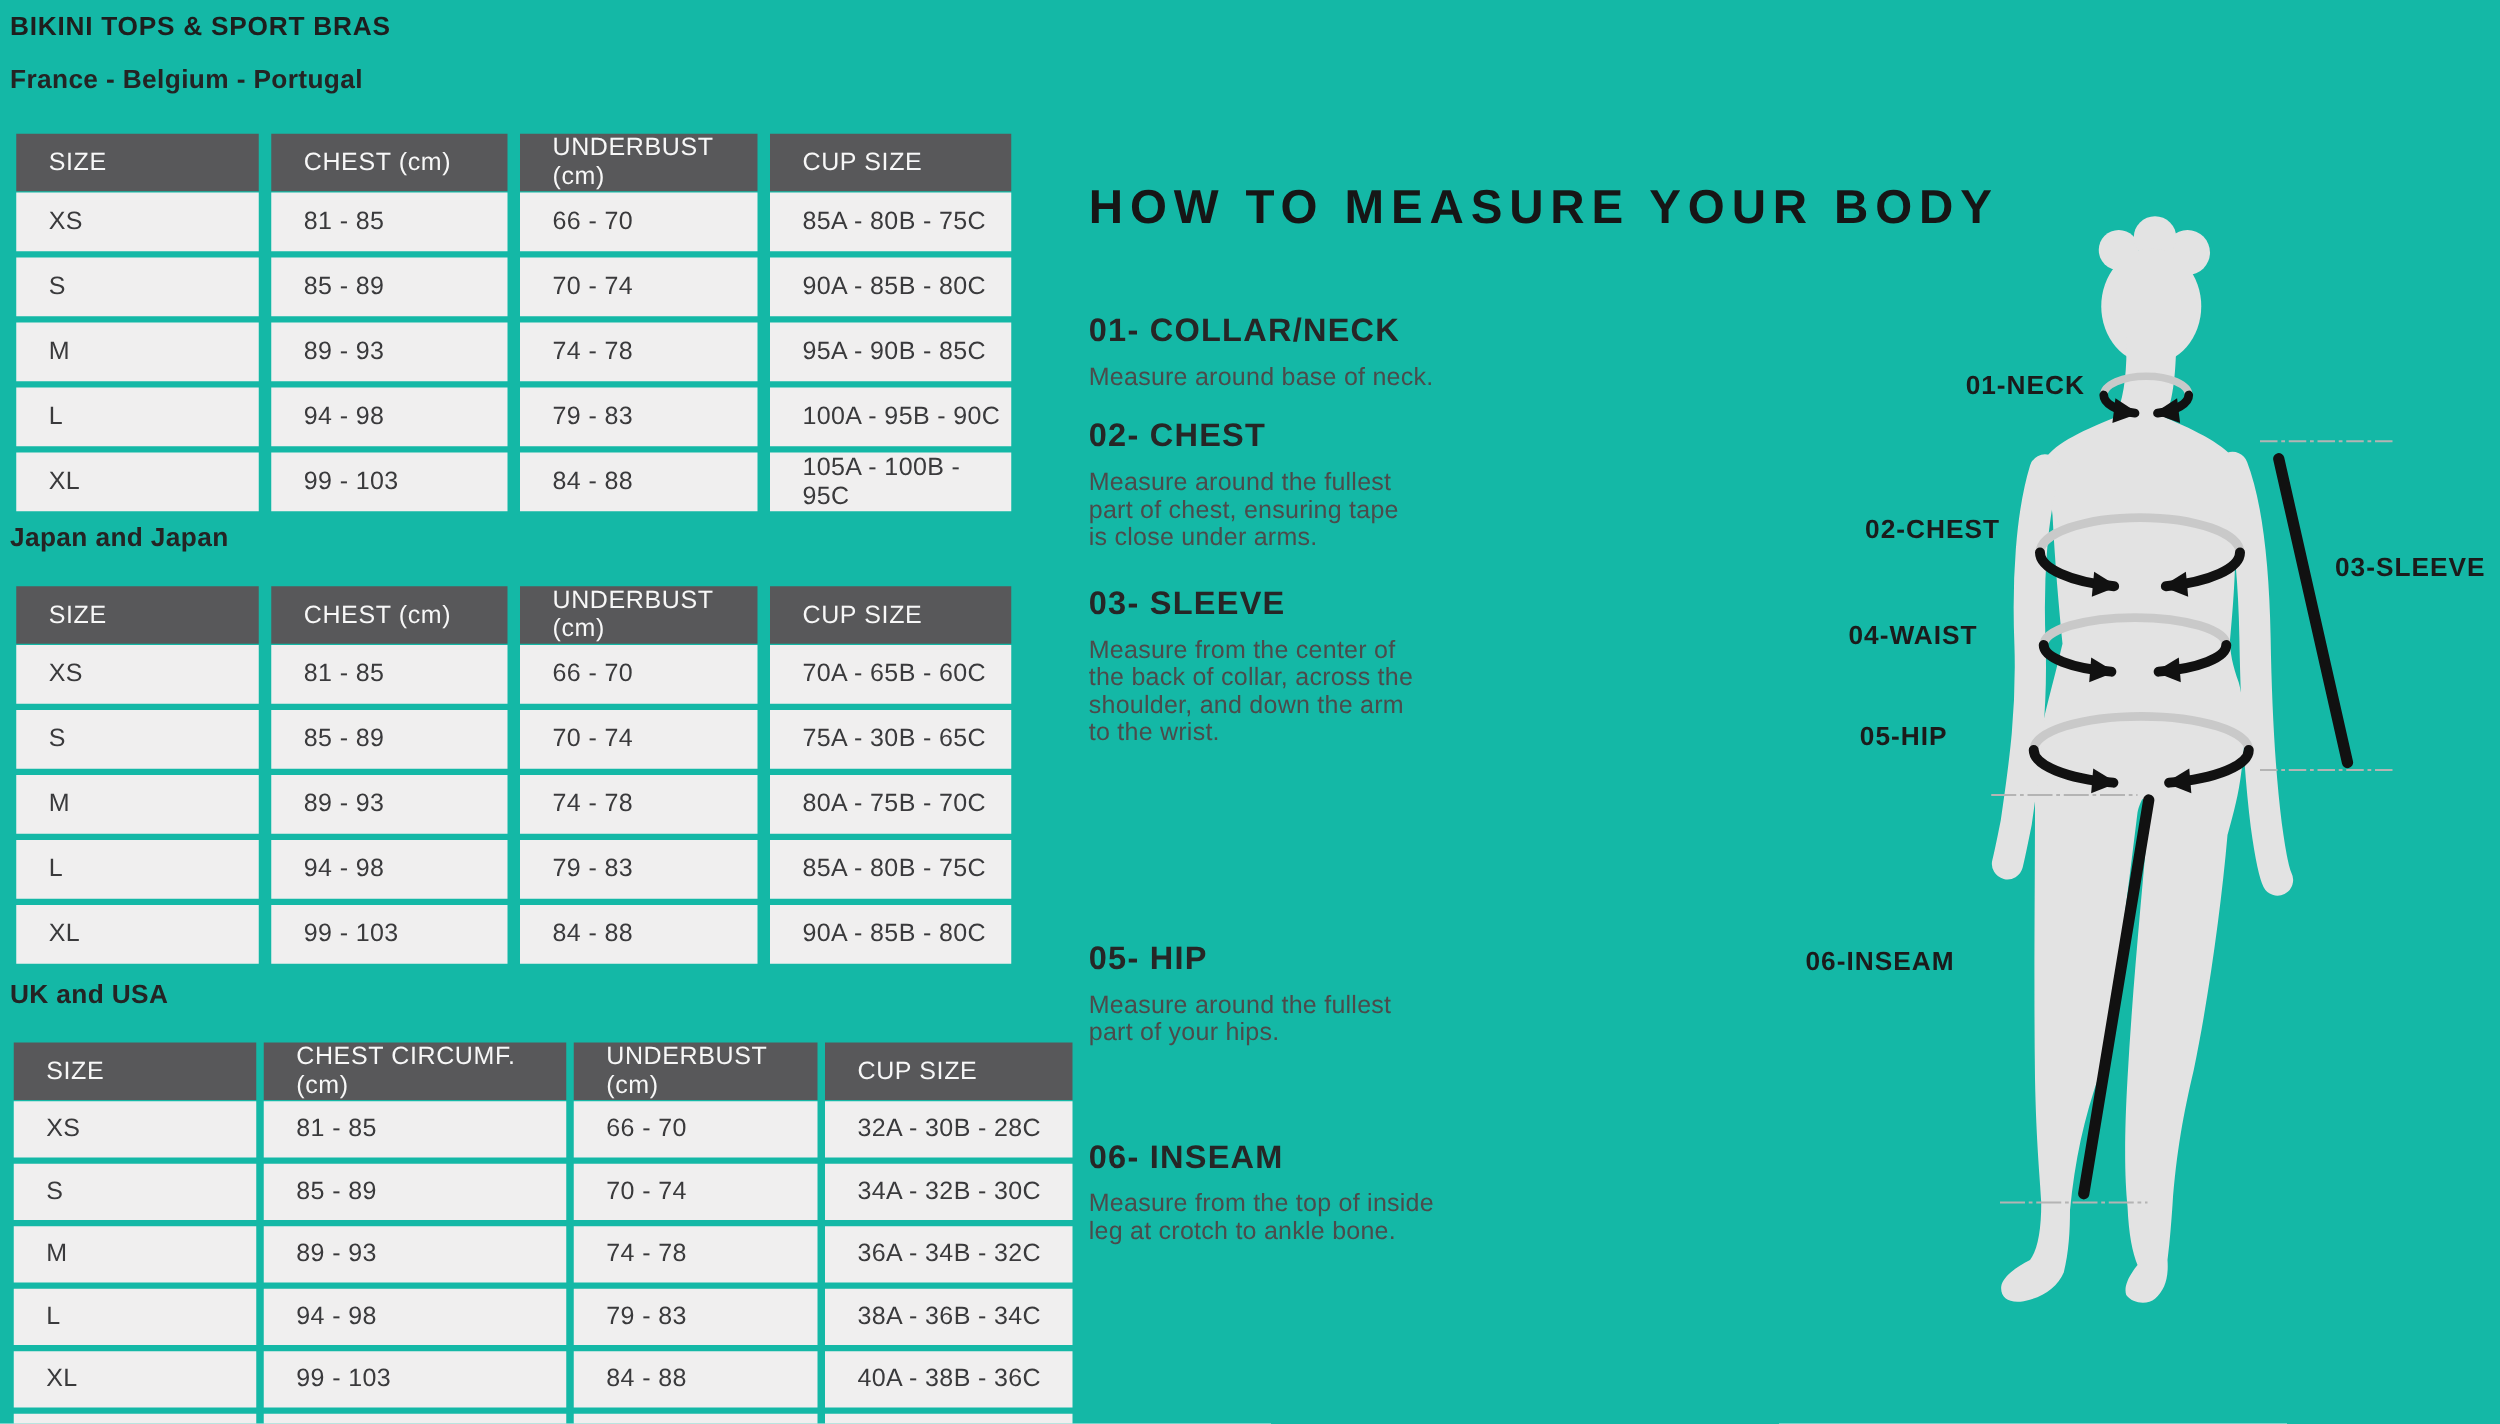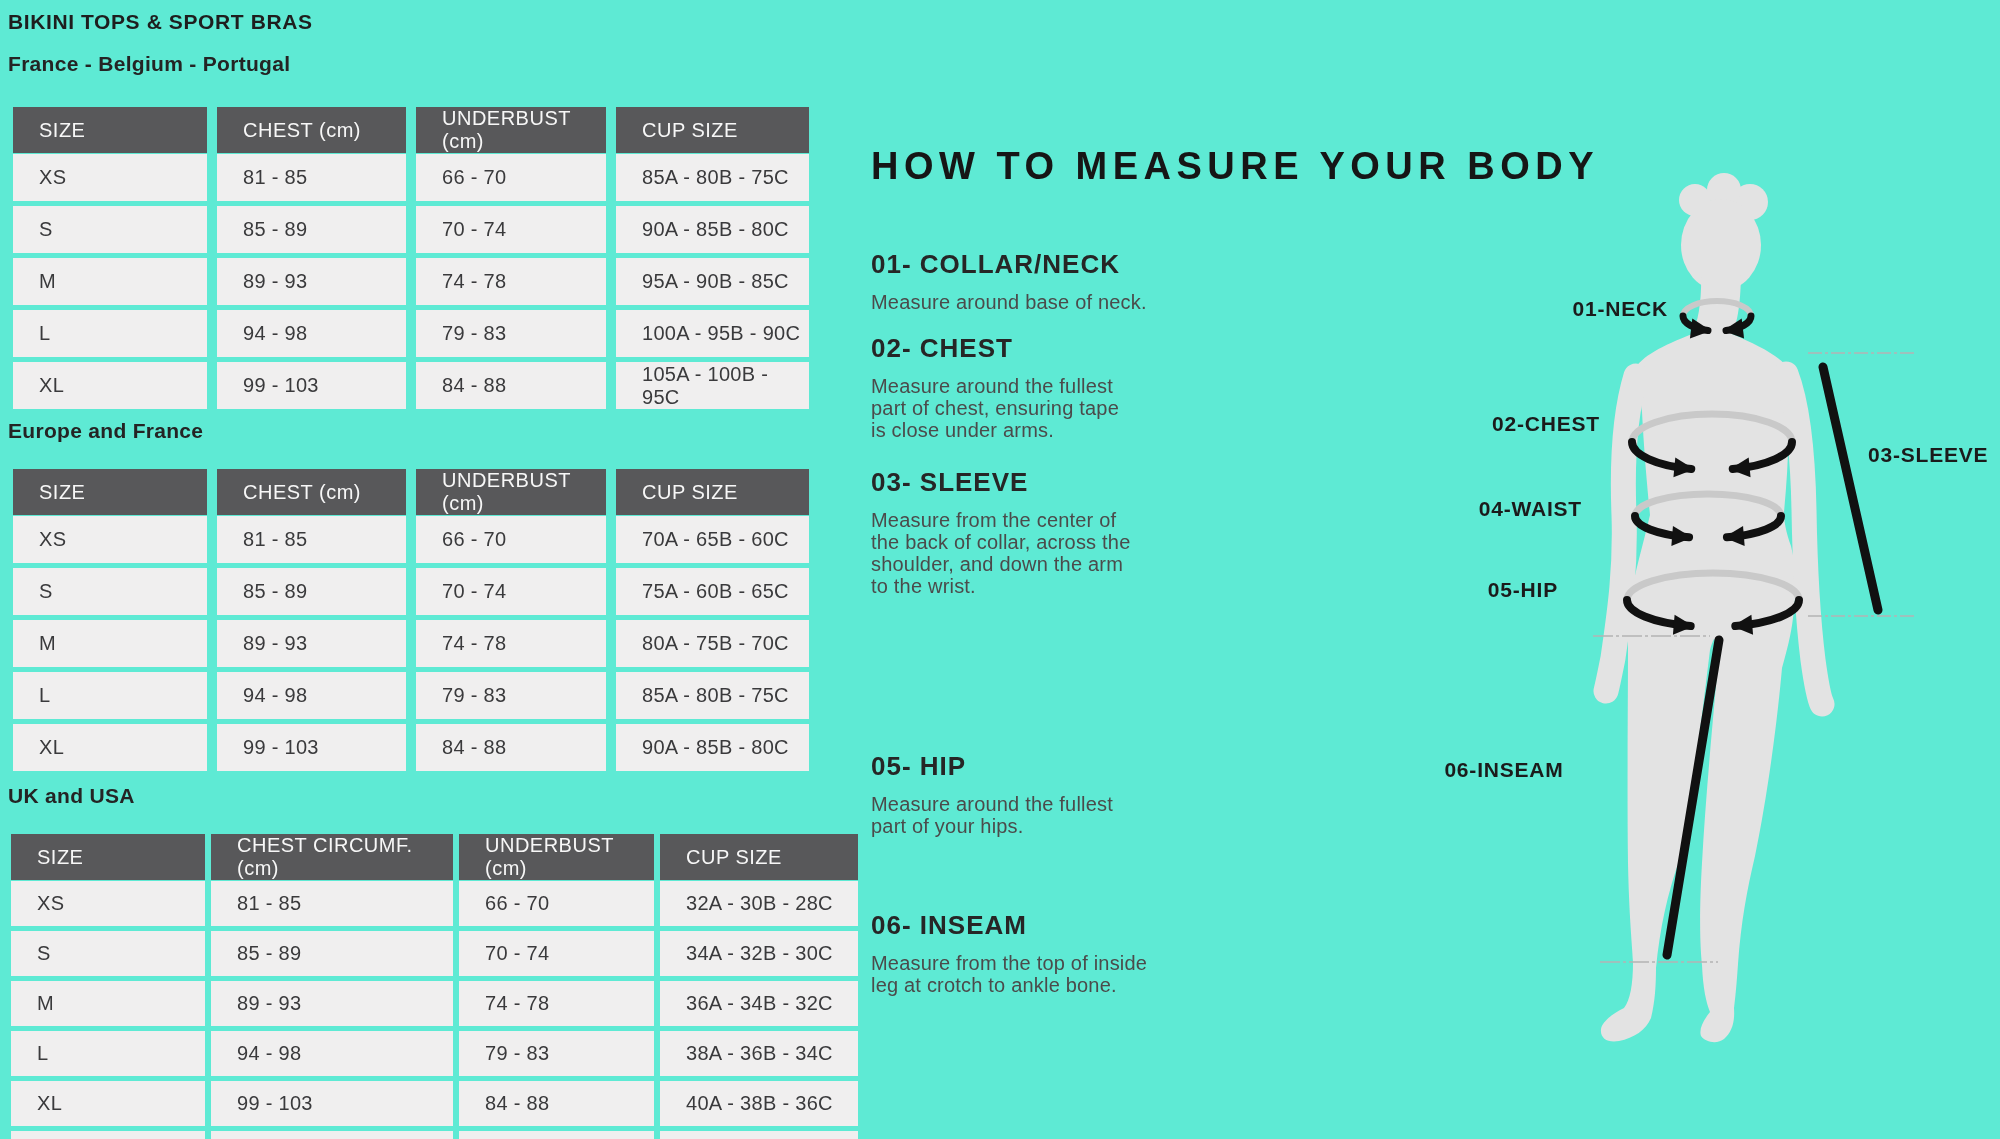--- a/index.html
+++ b/index.html
@@ -3,21 +3,21 @@
 <meta charset="utf-8">
 <style>
   :root{
     --header-bg:#58585a; --header-text:#f7f7f7; --row-bg:#f0efef;
     --text-dark:#1e1e1e; --text-body:#4b4b4b; --silhouette:#e3e3e3;
     --ring-back:#c9c9c9; --ink:#111111; --guide:#b4b4b4;
   }
   *{margin:0;padding:0;box-sizing:border-box;}
   html,body{width:2000px;height:1139px;overflow:hidden;background:#ffffff;
     font-family:"Liberation Sans","DejaVu Sans",sans-serif;}
-  .page{position:relative;width:2000px;height:1139px;background:#5eead4;}
+  .page{position:relative;width:2000px;height:1139px;background:#14b8a6;}
 
   
   .page-title{position:absolute;left:8px;top:10px;font-size:21px;font-weight:bold;
     letter-spacing:.6px;color:var(--text-dark);}
   .region-heading{position:absolute;left:8px;font-size:21px;font-weight:bold;
     letter-spacing:.3px;color:#242424;}
   .rh-0{top:52px;}
   .rh-1{top:419px;}
   .rh-2{top:784px;}
 
@@ -101,40 +101,40 @@
         </div>
         <div class="trow">
           <div class="td">XL</div>
           <div class="td">99 - 103</div>
           <div class="td">84 - 88</div>
           <div class="td">105A - 100B - 95C</div>
         </div>
       </div>
   </div>
 
-  <div class="region-heading rh-1">Europe and France</div>
+  <div class="region-heading rh-1">Japan and Japan</div>
   <div class="size-table t1">
     <div class="thead">
         <div class="th">SIZE</div>
         <div class="th">CHEST (cm)</div>
         <div class="th">UNDERBUST (cm)</div>
         <div class="th">CUP SIZE</div>
       </div>
     <div class="tbody">
         <div class="trow">
           <div class="td">XS</div>
           <div class="td">81 - 85</div>
           <div class="td">66 - 70</div>
           <div class="td">70A - 65B - 60C</div>
         </div>
         <div class="trow">
           <div class="td">S</div>
           <div class="td">85 - 89</div>
           <div class="td">70 - 74</div>
-          <div class="td">75A - 60B - 65C</div>
+          <div class="td">75A - 30B - 65C</div>
         </div>
         <div class="trow">
           <div class="td">M</div>
           <div class="td">89 - 93</div>
           <div class="td">74 - 78</div>
           <div class="td">80A - 75B - 70C</div>
         </div>
         <div class="trow">
           <div class="td">L</div>
           <div class="td">94 - 98</div>

